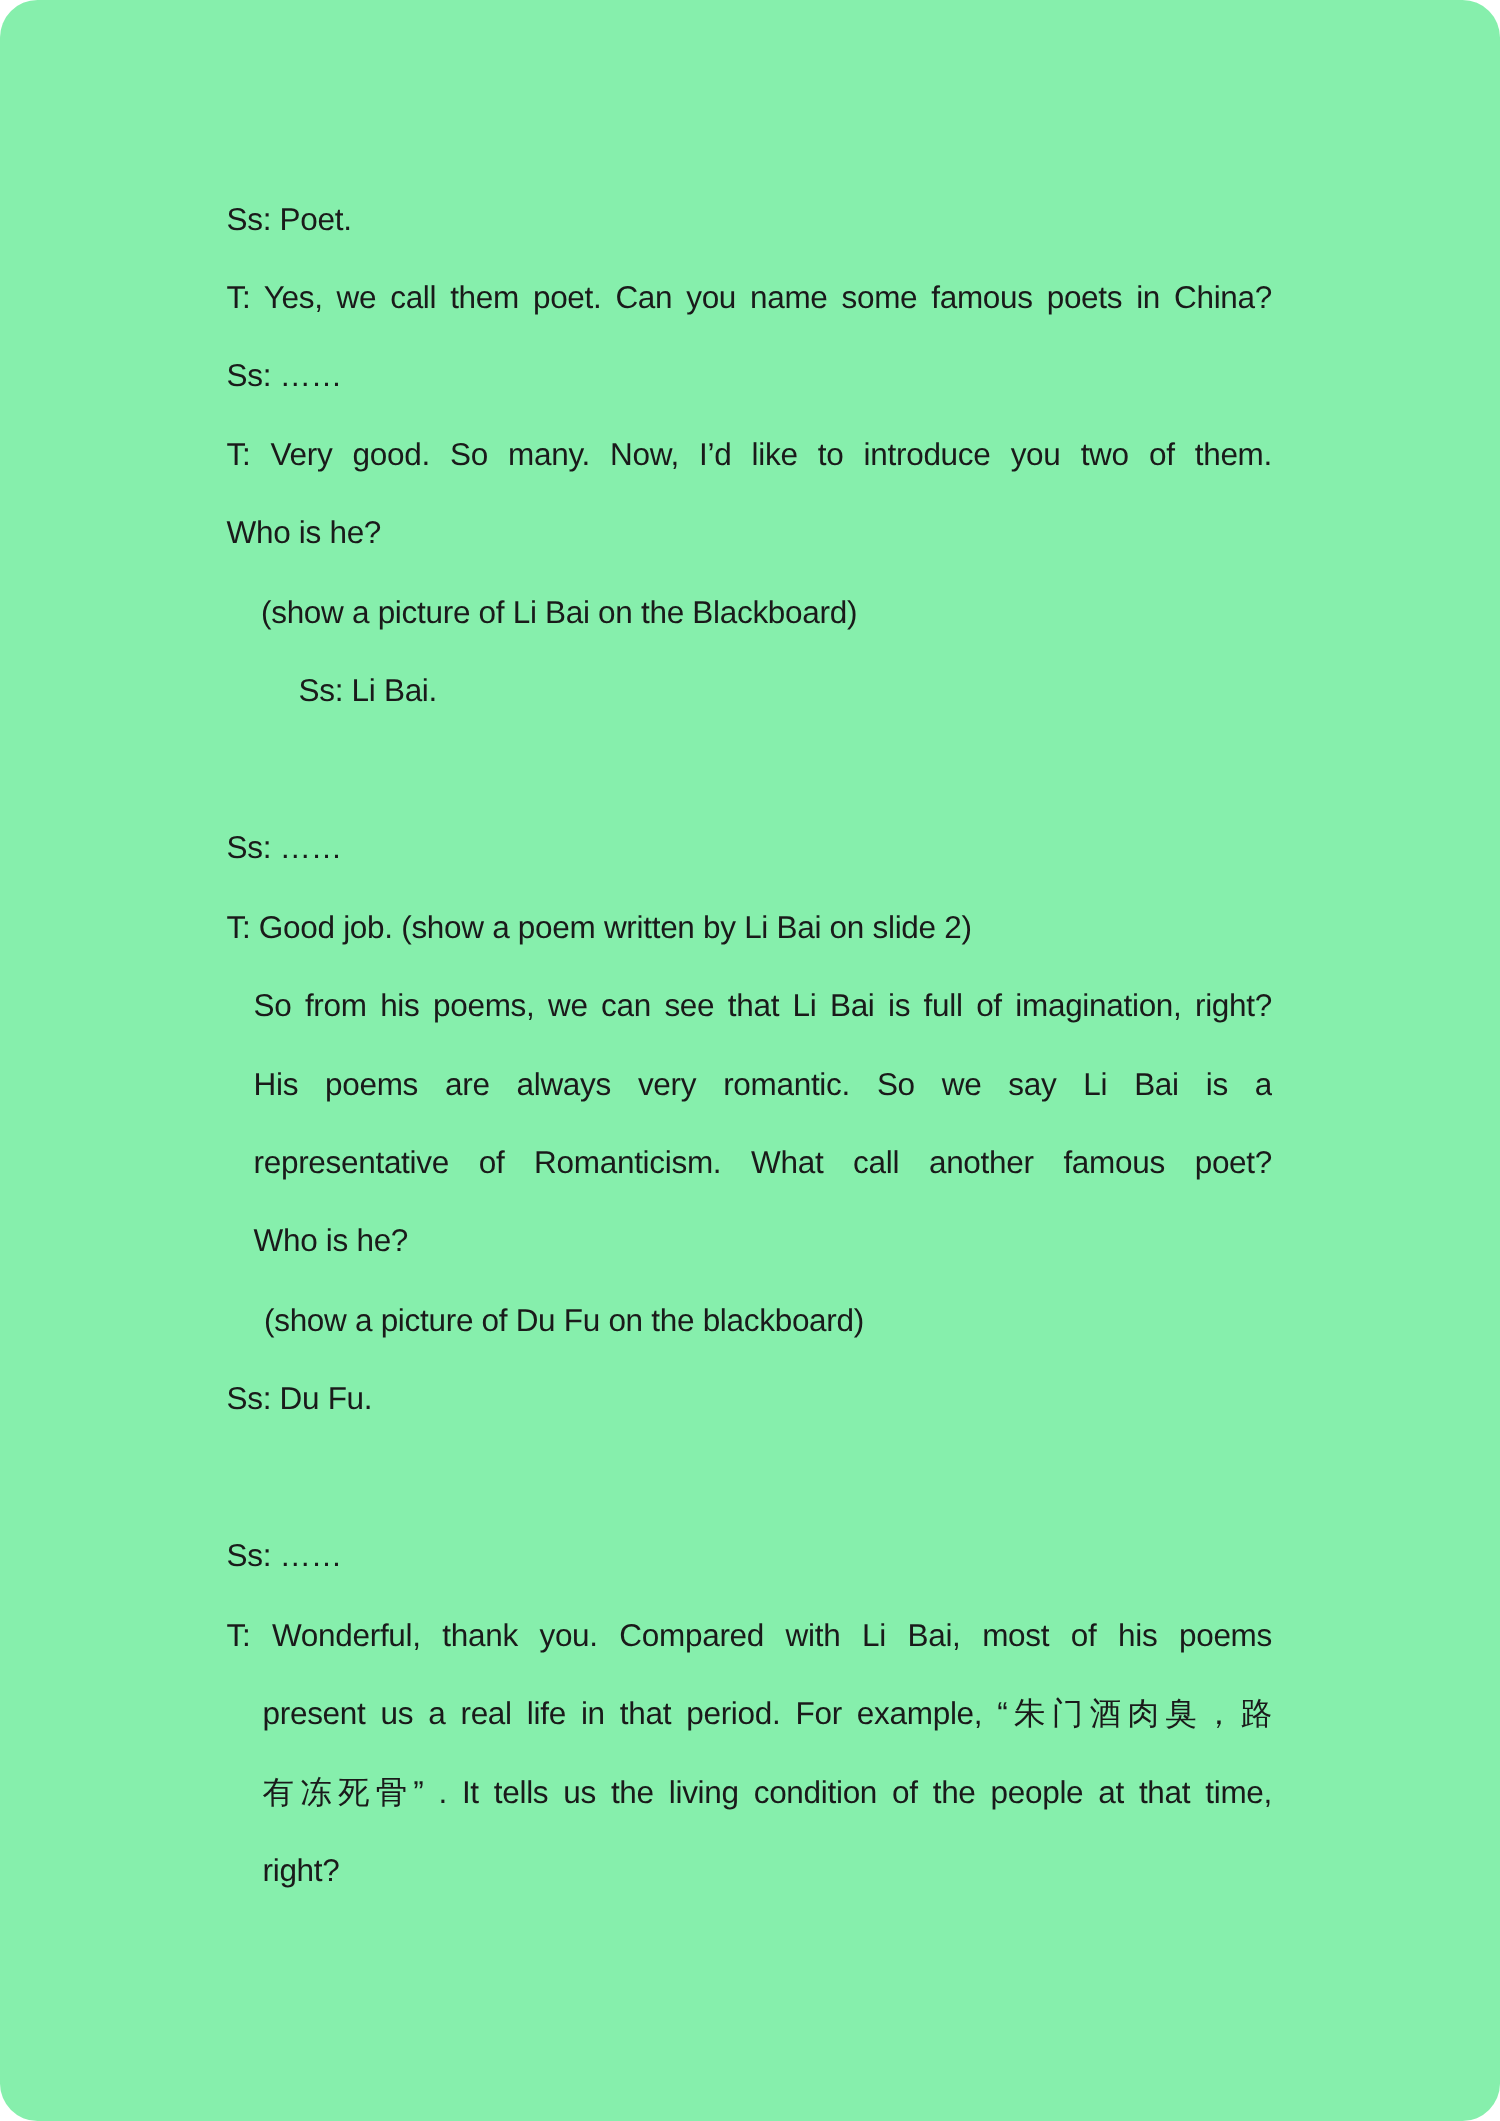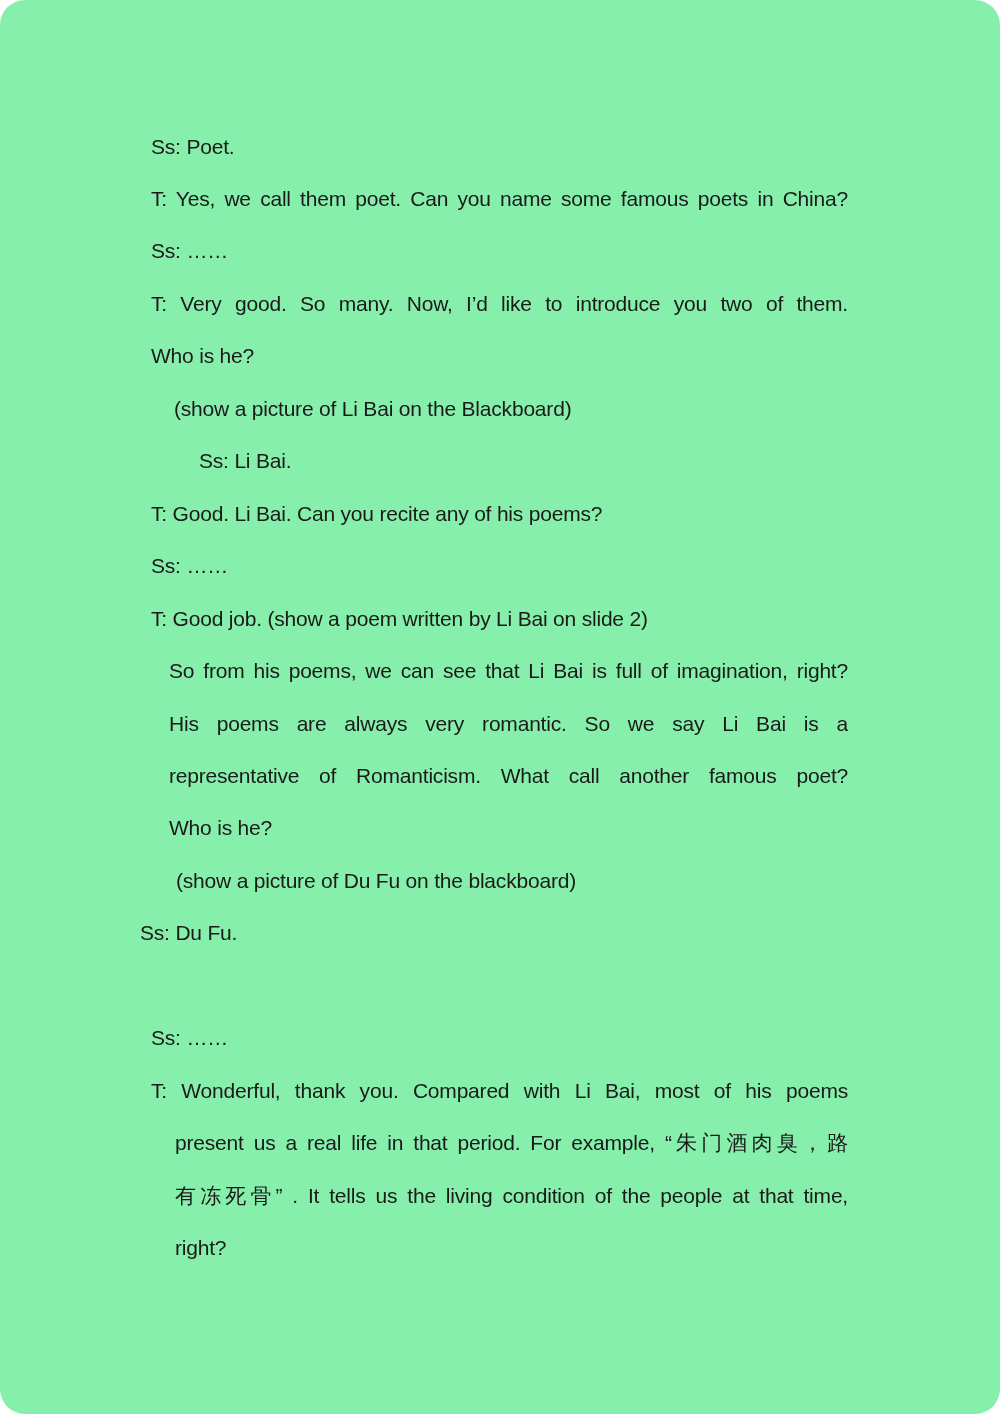--- a/index.html
+++ b/index.html
@@ -20,27 +20,26 @@
 <body>
 
 <div class="page">
   <div class="line" style="left: 151px; top: 133px;">Ss: Poet.</div>
   <div class="line justify" style="left: 151px; top: 185px; width: 697px; height: 28px; overflow: hidden;">T: Yes, we call them poet. Can you name some famous poets in China?</div>
   <div class="line" style="left: 151px; top: 237px;">Ss: ……</div>
   <div class="line justify" style="left: 151px; top: 290px; width: 697px; height: 28px; overflow: hidden;">T: Very good. So many. Now, I’d like to introduce you two of them.</div>
   <div class="line" style="left: 151px; top: 342px;">Who is he?</div>
   <div class="line" style="left: 174px; top: 395px;">(show a picture of Li Bai on the Blackboard)</div>
   <div class="line" style="left: 151px; top: 447px; margin-left: 48px;">Ss: Li Bai.</div>
-  <div class="line" style="left: 151px; top: 500px;">T: Good. Li Bai. Can you recite any of his poems?</div>
   <div class="line" style="left: 151px; top: 552px;">Ss: ……</div>
   <div class="line" style="left: 151px; top: 605px;">T: Good job. (show a poem written by Li Bai on slide 2)</div>
   <div class="line justify" style="left: 169px; top: 710px; width: 679px; height: 28px; overflow: hidden;">His poems are always very romantic. So we say Li Bai is a</div>
   <div class="line justify" style="left: 169px; top: 657px; width: 679px; height: 28px; overflow: hidden;">So from his poems, we can see that Li Bai is full of imagination, right?</div>
   <div class="line justify" style="left: 169px; top: 762px; width: 679px; height: 28px; overflow: hidden;">representative of Romanticism. What call another famous poet?</div>
   <div class="line" style="left: 169px; top: 814px;">Who is he?</div>
   <div class="line" style="left: 176px; top: 867px;">(show a picture of Du Fu on the blackboard)</div>
-  <div class="line" style="left: 140px; top: 919px;">Ss: Du Fu.</div>
+  <div class="line" style="left: 151px; top: 919px;">Ss: Du Fu.</div>
   <div class="line" style="left: 151px; top: 1024px;">Ss: ……</div>
   <div class="line justify" style="left: 151px; top: 1077px; width: 697px; height: 28px; overflow: hidden;">T: Wonderful, thank you. Compared with Li Bai, most of his   poems</div>
   <div class="line justify" style="left: 175px; top: 1182px; width: 673px; height: 28px; overflow: hidden;">有冻死骨” . It tells us the living condition of the people at that time,</div>
   <div class="line justify" style="left: 175px; top: 1129px; width: 673px; height: 28px; overflow: hidden;">present us a real life in that period. For example, “朱门酒肉臭，路</div>
   <div class="line" style="left: 175px; top: 1234px;">right?</div>
 </div>
 
 </body></html>

